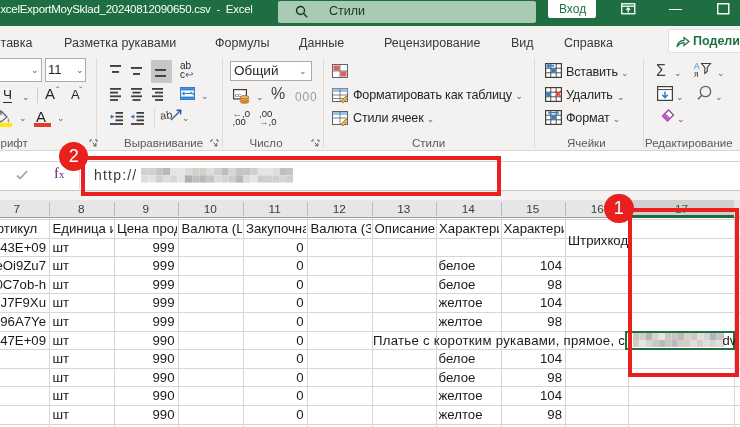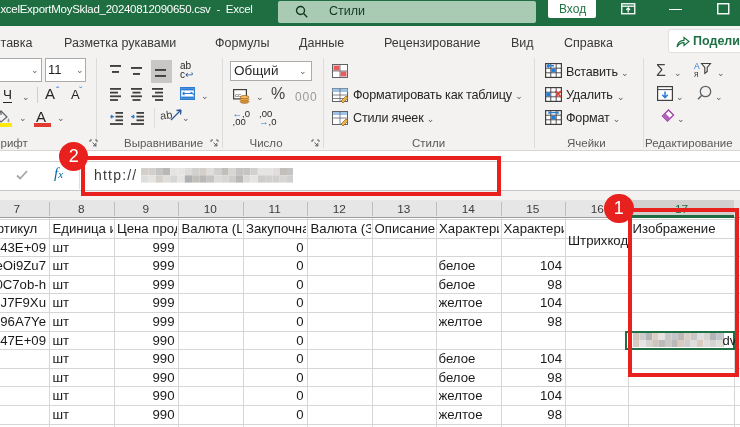--- a/index.html
+++ b/index.html
@@ -290,21 +290,21 @@
   <div class="glabel t" style="left:249.5px">Число</div>
   <div class="glabel t" style="left:412px">Стили</div>
   <div class="glabel t" style="left:567px">Ячейки</div>
   <div class="glabel t" style="left:645px">Редактирование</div>
 </div>
 
 <div id="fbar">
   <svg style="left:16px;top:8px" width="12" height="10" viewBox="0 0 12 10">
     <path d="M1 5.5 L4.2 8.5 L11 1" fill="none" stroke="#a6a6a6" stroke-width="1.8"></path>
   </svg>
-  <div style="left:54px;top:3px;font-family:'Liberation Serif',serif;font-style:italic;font-size:15px;color:#0369a1" class="t">f<span style="position:static;font-size:11px">x</span></div>
+  <div style="left:54px;top:3px;font-family:'Liberation Serif',serif;font-size:15px;color:#701a75" class="t">f<span style="position:static;font-size:11px">x</span></div>
   <div id="fdiv"></div>
   <div id="ftext" class="t">http://</div>
   <svg style="left:141px;top:6px" width="152" height="14.5" viewBox="0 0 152 14.5">
         <rect x="0.0" y="0.0" width="7.3" height="7.3" fill="#d5cfc9"></rect>
         <rect x="7.3" y="0.0" width="7.3" height="7.3" fill="#d2d0ce"></rect>
         <rect x="14.6" y="0.0" width="7.3" height="7.3" fill="#c6c4c2"></rect>
         <rect x="21.9" y="0.0" width="7.3" height="7.3" fill="#bab8b6"></rect>
         <rect x="29.2" y="0.0" width="7.3" height="7.3" fill="#e6e4e2"></rect>
         <rect x="36.5" y="0.0" width="7.3" height="7.3" fill="#e6e4e2"></rect>
         <rect x="43.8" y="0.0" width="7.3" height="7.3" fill="#dddbd9"></rect>
@@ -400,21 +400,20 @@
 <div class="cell t " style="left:-12px;top:2px;width:59px">Артикул</div>
 <div class="cell t " style="left:52.5px;top:2px;width:60.0px">Единица изм</div>
 <div class="cell t " style="left:117px;top:2px;width:60px">Цена продажи</div>
 <div class="cell t " style="left:181.5px;top:2px;width:60.0px">Валюта (Цен</div>
 <div class="cell t " style="left:246px;top:2px;width:60px">Закупочная ц</div>
 <div class="cell t " style="left:310.5px;top:2px;width:60.0px">Валюта (Зак</div>
 <div class="cell t " style="left:374.5px;top:2px;width:60.0px">Описание</div>
 <div class="cell t " style="left:439px;top:2px;width:60px">Характерист</div>
 <div class="cell t " style="left:503.5px;top:2px;width:60.0px">Характерист</div>
 <div class="cell t " style="left:568px;top:14px;width:60px">Штрихкод</div>
-<div class="cell t " style="left:632.5px;top:2px;width:99.5px">Изображение</div>
 <div class="cell num t" style="left:-16px;top:20.6px;width:62px">,43E+09</div>
 <div class="cell num t" style="left:-16px;top:39.2px;width:62px">eOi9Zu7</div>
 <div class="cell num t" style="left:-16px;top:57.8px;width:62px">0C7ob-h</div>
 <div class="cell num t" style="left:-16px;top:76.4px;width:62px">giJ7F9Xu</div>
 <div class="cell num t" style="left:-16px;top:95.0px;width:62px">x96A7Ye</div>
 <div class="cell num t" style="left:-16px;top:113.6px;width:62px">,47E+09</div>
 <div class="cell t " style="left:52.5px;top:20.6px;width:57.5px">шт</div>
 <div class="cell t " style="left:52.5px;top:39.2px;width:57.5px">шт</div>
 <div class="cell t " style="left:52.5px;top:57.8px;width:57.5px">шт</div>
 <div class="cell t " style="left:52.5px;top:76.4px;width:57.5px">шт</div>
@@ -437,20 +436,21 @@
 <div class="cell num t" style="left:243.5px;top:20.6px;width:60px">0</div>
 <div class="cell num t" style="left:243.5px;top:39.2px;width:60px">0</div>
 <div class="cell num t" style="left:243.5px;top:57.8px;width:60px">0</div>
 <div class="cell num t" style="left:243.5px;top:76.4px;width:60px">0</div>
 <div class="cell num t" style="left:243.5px;top:95.0px;width:60px">0</div>
 <div class="cell num t" style="left:243.5px;top:113.6px;width:60px">0</div>
 <div class="cell num t" style="left:243.5px;top:132.2px;width:60px">0</div>
 <div class="cell num t" style="left:243.5px;top:150.8px;width:60px">0</div>
 <div class="cell num t" style="left:243.5px;top:169.4px;width:60px">0</div>
 <div class="cell num t" style="left:243.5px;top:188.0px;width:60px">0</div>
+<div class="cell t " style="left:373px;top:113.6px;width:255px;letter-spacing:0.27px">Платье с коротким рукавами, прямое, с</div>
 <div class="cell t " style="left:438.5px;top:39.2px;width:59.5px">белое</div>
 <div class="cell t " style="left:438.5px;top:57.8px;width:59.5px">белое</div>
 <div class="cell t " style="left:438.5px;top:76.4px;width:59.5px">желтое</div>
 <div class="cell t " style="left:438.5px;top:95.0px;width:59.5px">желтое</div>
 <div class="cell t " style="left:438.5px;top:132.2px;width:59.5px">белое</div>
 <div class="cell t " style="left:438.5px;top:150.8px;width:59.5px">белое</div>
 <div class="cell t " style="left:438.5px;top:169.4px;width:59.5px">желтое</div>
 <div class="cell t " style="left:438.5px;top:188.0px;width:59.5px">желтое</div>
 <div class="cell num t" style="left:502px;top:39.2px;width:60px">104</div>
 <div class="cell num t" style="left:502px;top:57.8px;width:60px">98</div>

